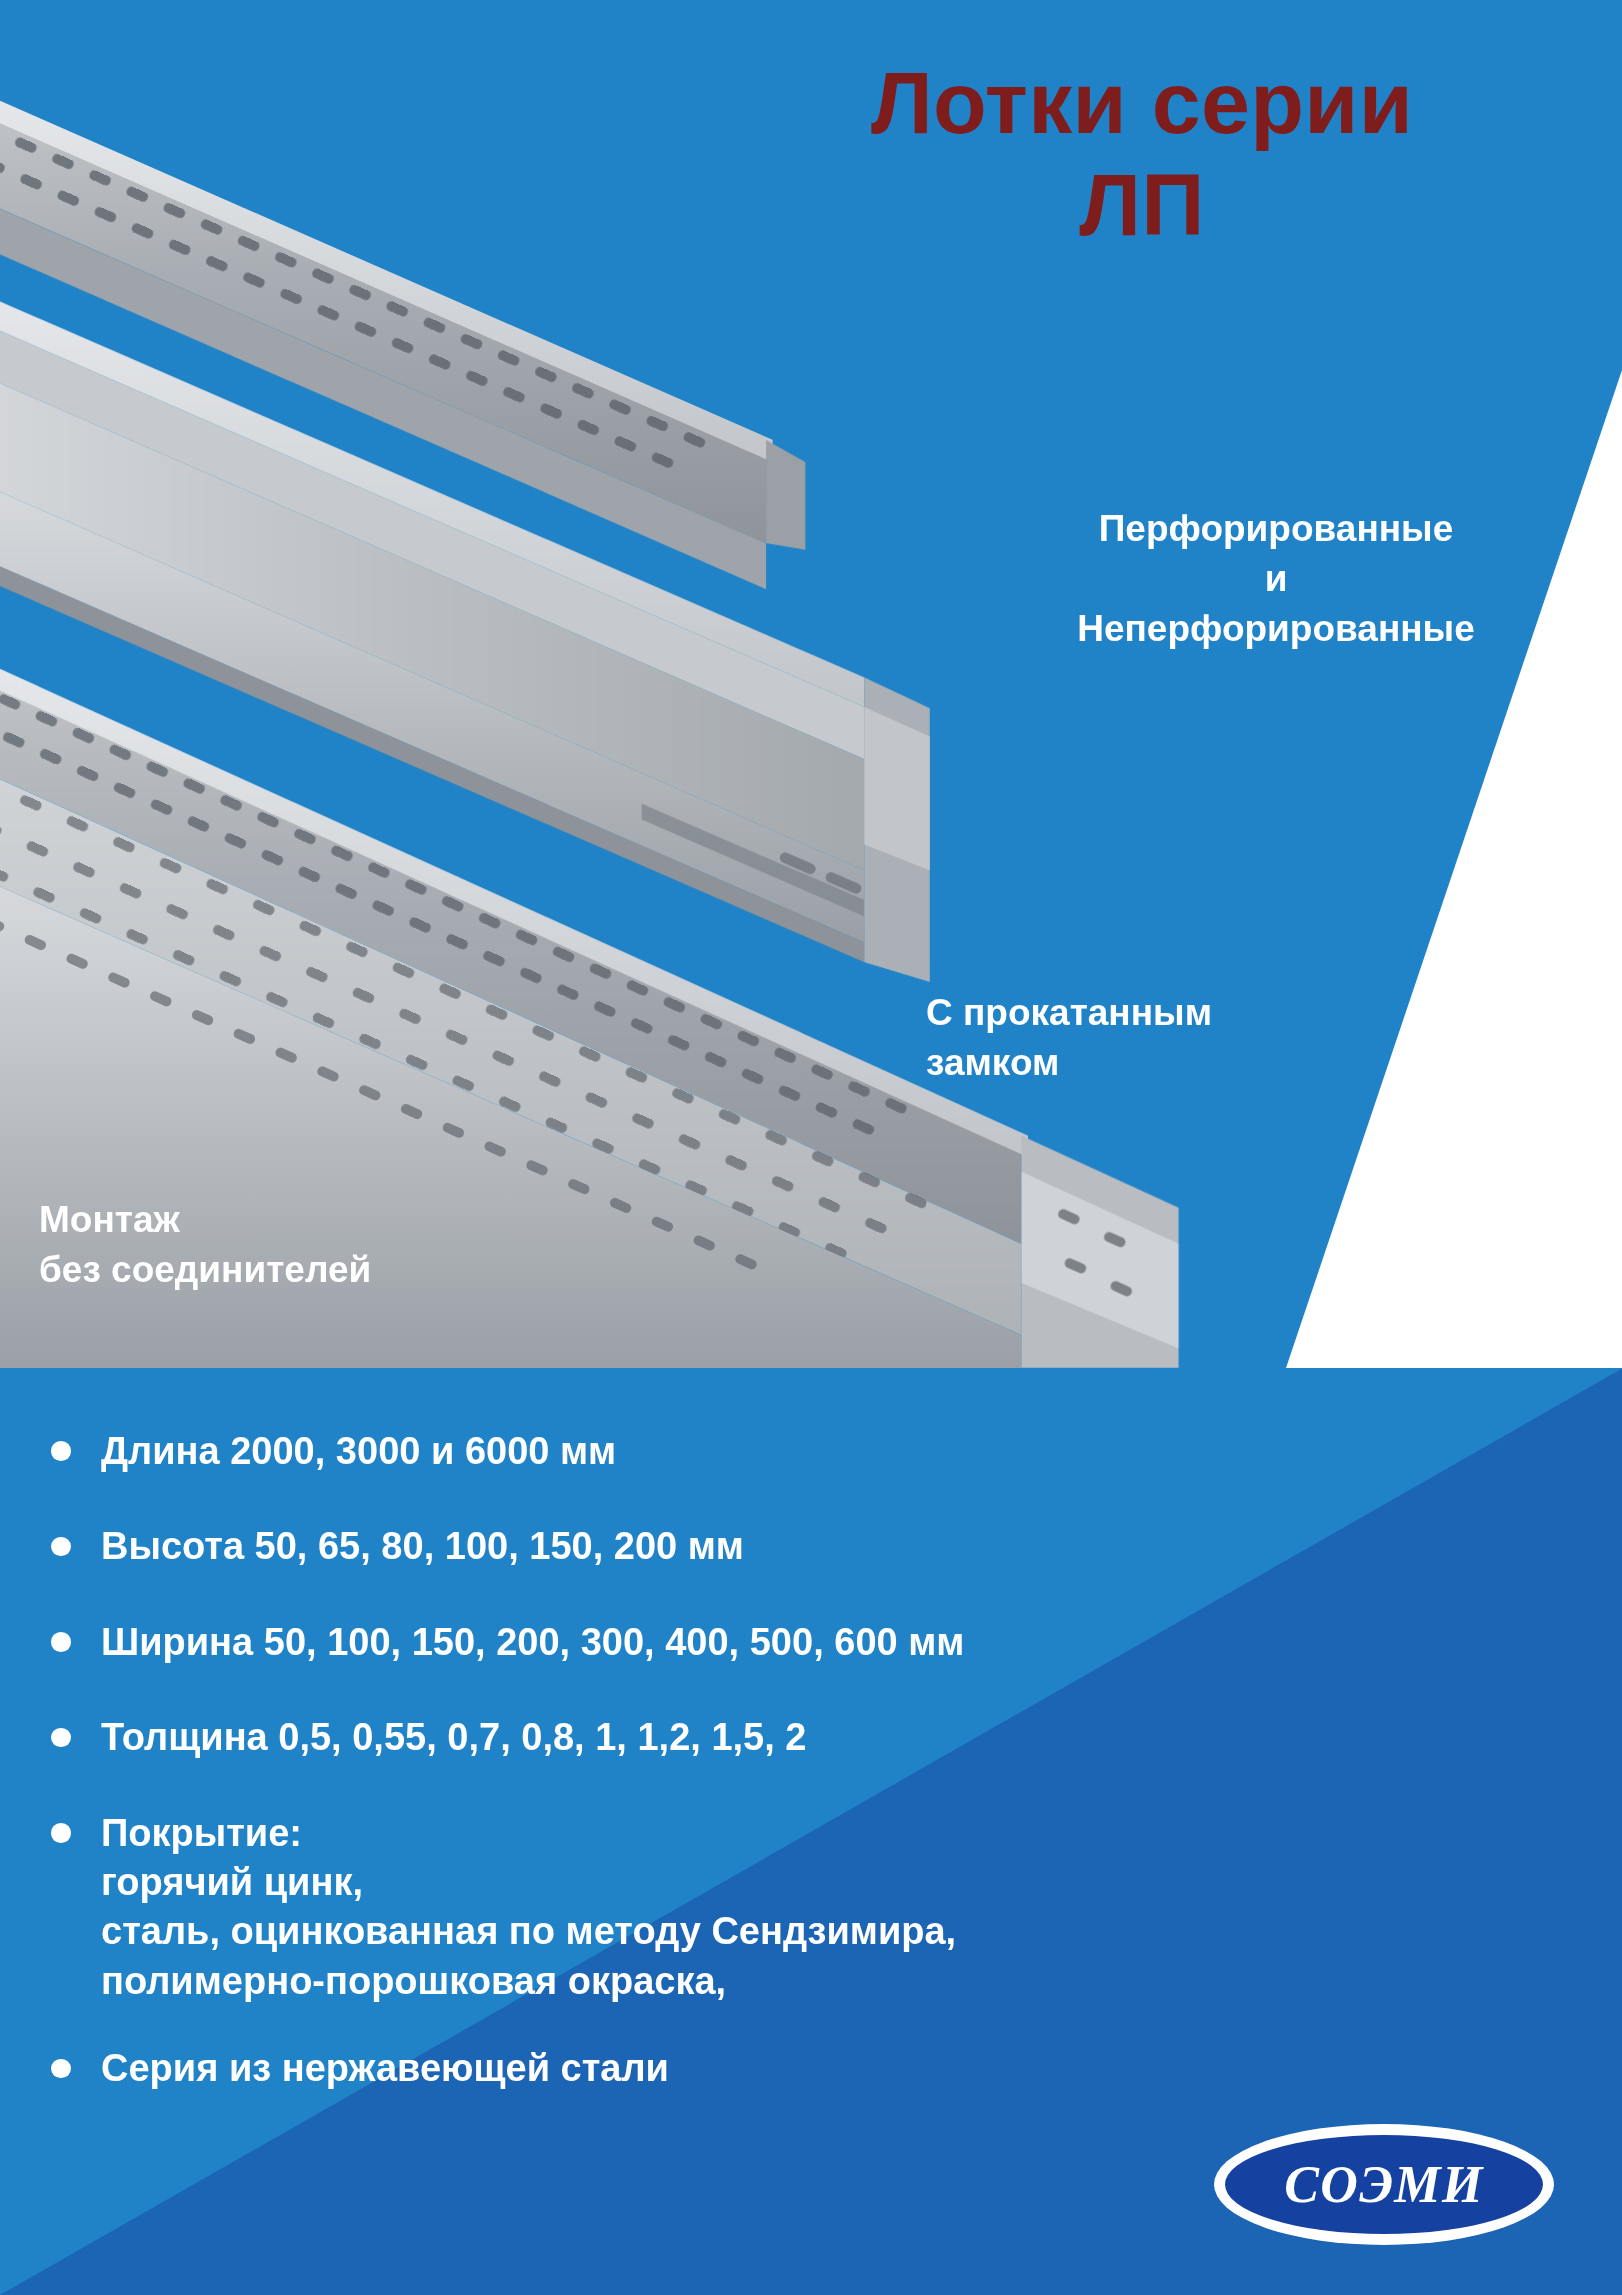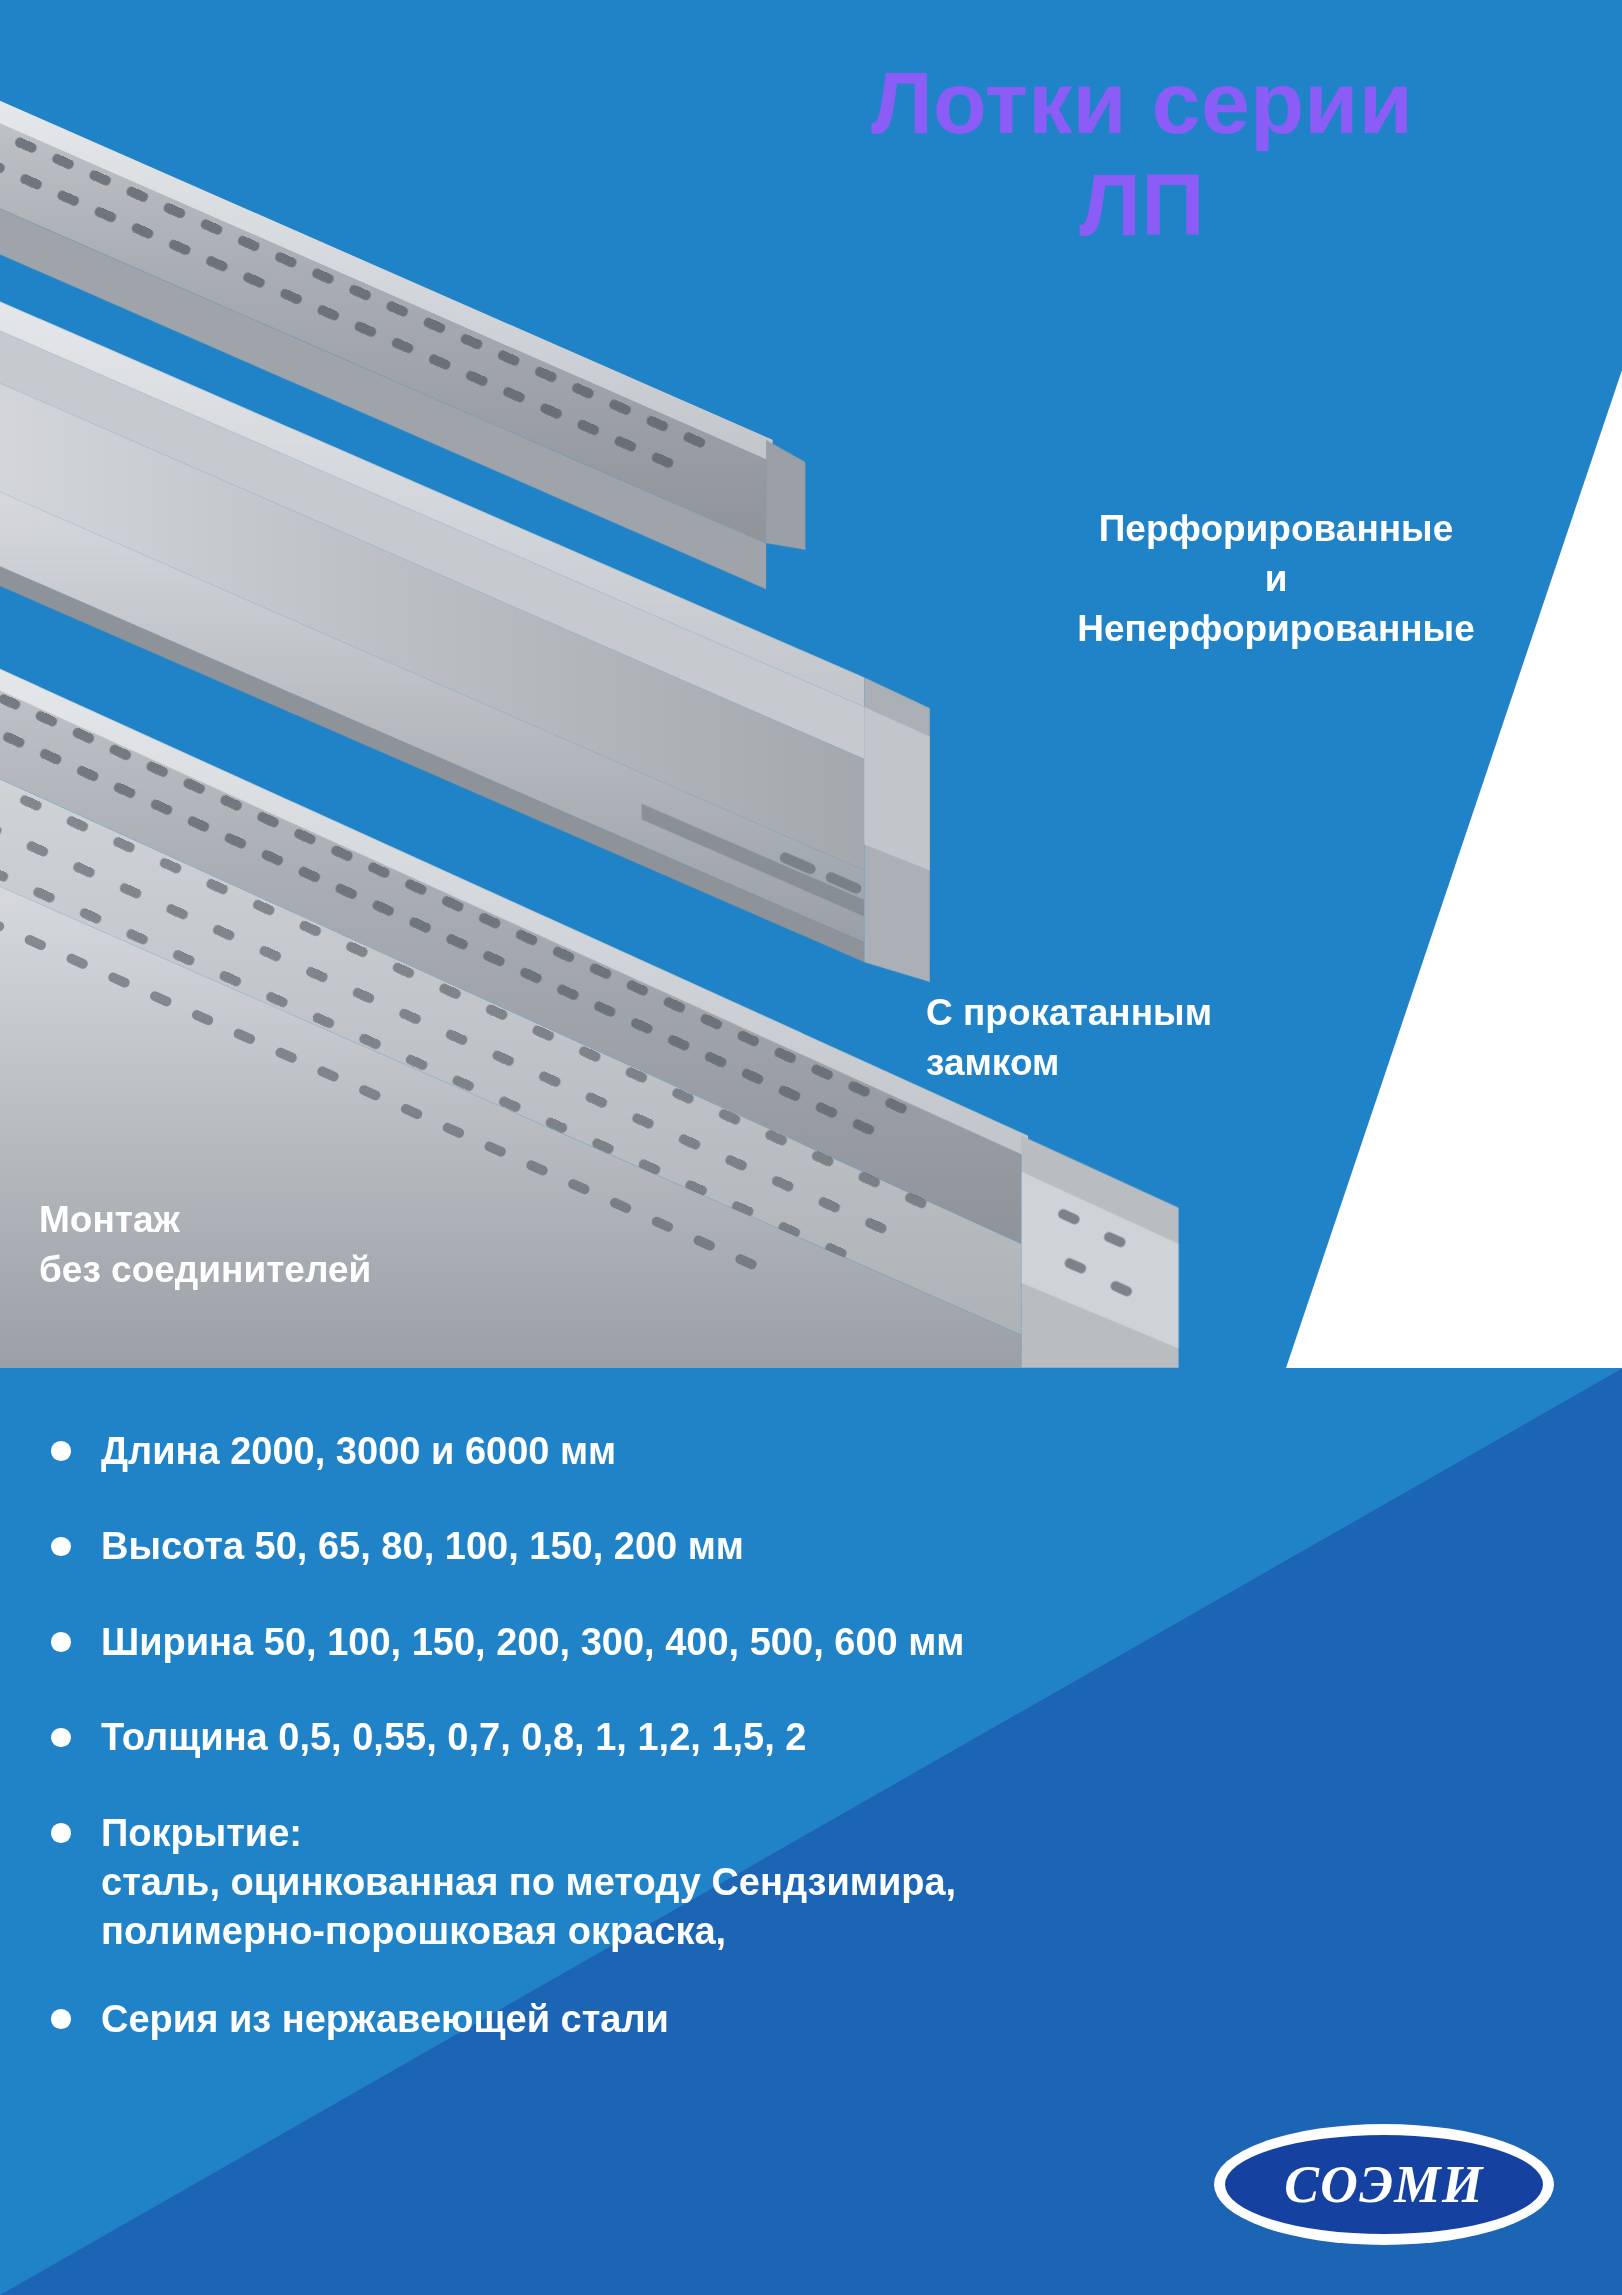--- a/index.html
+++ b/index.html
@@ -49,21 +49,21 @@
     pointer-events: none;
   }
 
   
   .headline {
     position: absolute;
     left: 720px;
     top: 52px;
     width: 844px;
     text-align: center;
-    color: #8b5cf6;
+    color: #7f1d1d;
     font-size: 88px;
     font-weight: bold;
     line-height: 1.16;
     letter-spacing: 0.3px;
   }
 
   .label-perf {
     position: absolute;
     left: 962px;
     top: 504px;
@@ -558,20 +558,21 @@
       <li class="spec-item" style="margin-top:46px;">
         <span class="bullet"></span>
         <span class="spec-lines">
           <span>Толщина 0,5, 0,55, 0,7, 0,8, 1, 1,2, 1,5, 2</span>
         </span>
       </li>
       <li class="spec-item" style="margin-top:46px;">
         <span class="bullet"></span>
         <span class="spec-lines">
           <span>Покрытие:</span>
+          <span>горячий цинк,</span>
           <span>сталь, оцинкованная по методу Сендзимира,</span>
           <span>полимерно-порошковая окраска,</span>
         </span>
       </li>
       <li class="spec-item" style="margin-top:38px;">
         <span class="bullet"></span>
         <span class="spec-lines">
           <span>Серия из нержавеющей стали</span>
         </span>
       </li>

